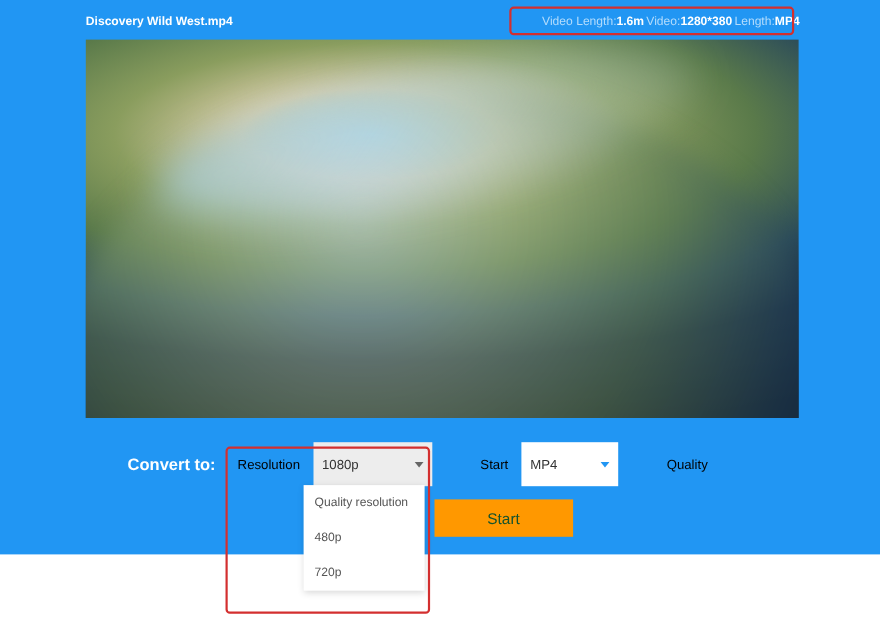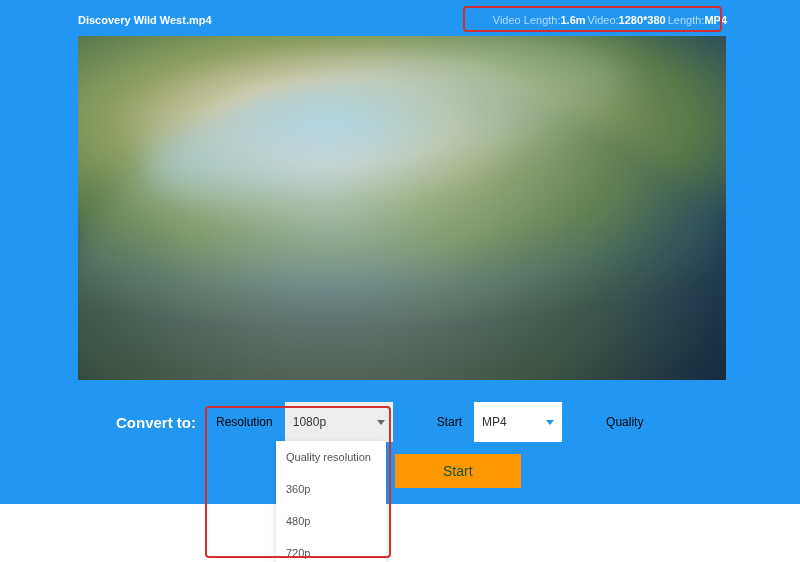--- a/index.html
+++ b/index.html
@@ -55,21 +55,20 @@
     </div>
     <span style="width:20px"></span>
     <span class="field-label">Quality</span>
   </div>
 </div>
 
 <button class="start-btn">Start</button>
 
 <div class="dropdown-menu">
   <div class="dropdown-item">Quality resolution</div>
-  <div class="dropdown-item">360p</div>
   <div class="dropdown-item">480p</div>
   <div class="dropdown-item">720p</div>
 
 </div>
 
 <div class="bottom-white"></div>
 <div class="highlight-box-top"></div>
 <div class="highlight-box-bottom"></div>
 
 </body></html>

